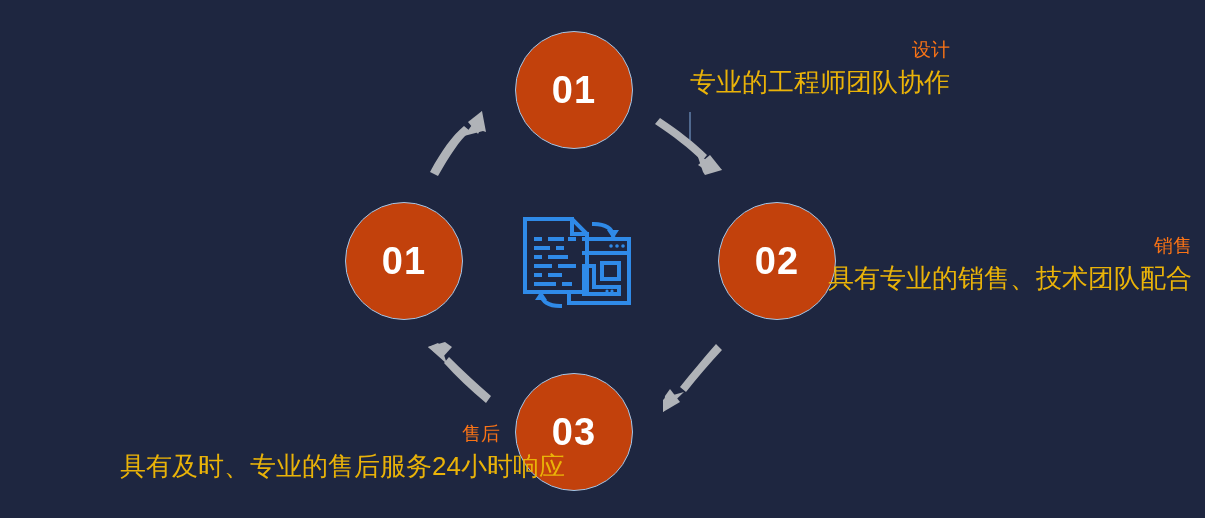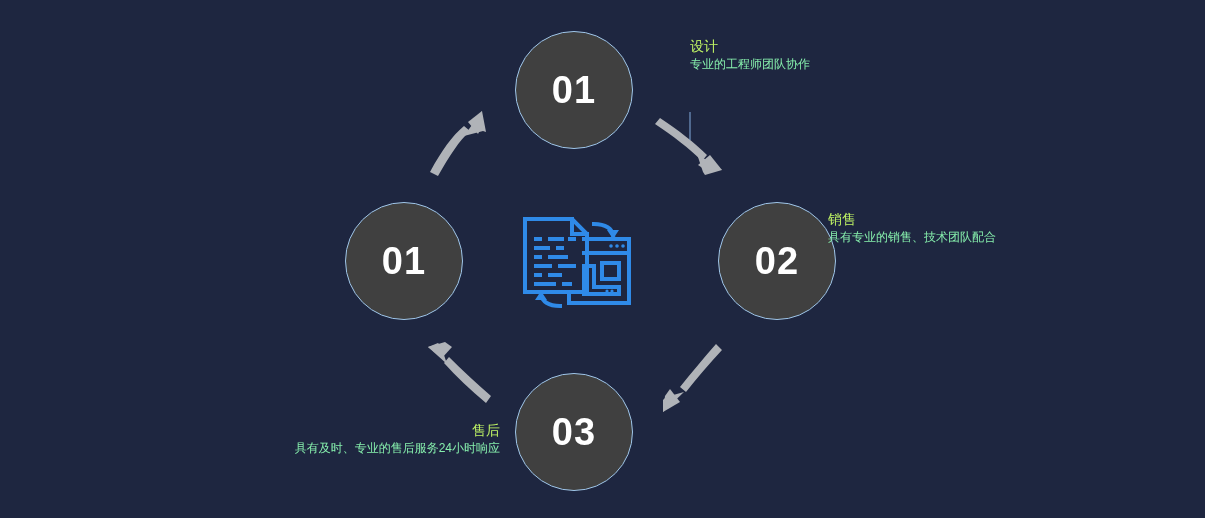--- a/index.html
+++ b/index.html
@@ -10,46 +10,46 @@
     font-family:"Liberation Sans","DejaVu Sans",sans-serif;
     overflow:hidden;
     position:relative;
   }
   #stage{position:absolute;left:0;top:0;width:1205px;height:518px;}
 
   .circle{
     position:absolute;
     width:118px;height:118px;
     border-radius:50%;
-    background:#404040;
+    background:#c2410c;
     border:1.5px solid #9fc6ea;
     box-sizing:border-box;
     display:flex;align-items:center;justify-content:center;
     color:#ffffff;
     font-size:38px;
     font-weight:bold;
     letter-spacing:1px;
     line-height:1;
   }
   .c01{left:515px;top:31px;}
   .c02{left:718px;top:202px;}
   .c03{left:515px;top:373px;}
   .c04{left:345px;top:202px;}
 
   .label{
     position:absolute;
     color:#e9ecf2;
     line-height:1.45;
     white-space:nowrap;
   }
-  .label .title{font-size:14px;display:block;color:#bef264;}
-  .label .desc{font-size:12px;display:block;color:#86efac;}
+  .label .title{font-size:19px;display:block;color:#f97316;text-align:right;}
+  .label .desc{font-size:26px;display:block;color:#eab308;}
 
   .lbl01{left:690px;top:36px;text-align:left;}
-  .lbl02{left:828px;top:209px;text-align:left;}
+  .lbl02{left:828px;top:232px;text-align:left;}
   .lbl03{left:120px;top:420px;text-align:right;width:380px;}
   .lbl04{left:0px;top:222px;text-align:right;width:330px;}
 
   svg{position:absolute;left:0;top:0;overflow:visible;}
   .arrowstroke{fill:#b0b3b8;}
   .caret{stroke:#7ea7d8;stroke-width:1.4;opacity:.75;}
   .ico-line{fill:none;stroke:#2f8ae8;stroke-width:4;stroke-linecap:square;stroke-linejoin:miter;}
   .ico-dash{stroke:#2f8ae8;stroke-width:4;stroke-linecap:butt;}
   .ico-arrow{fill:#2f8ae8;}
 </style>

